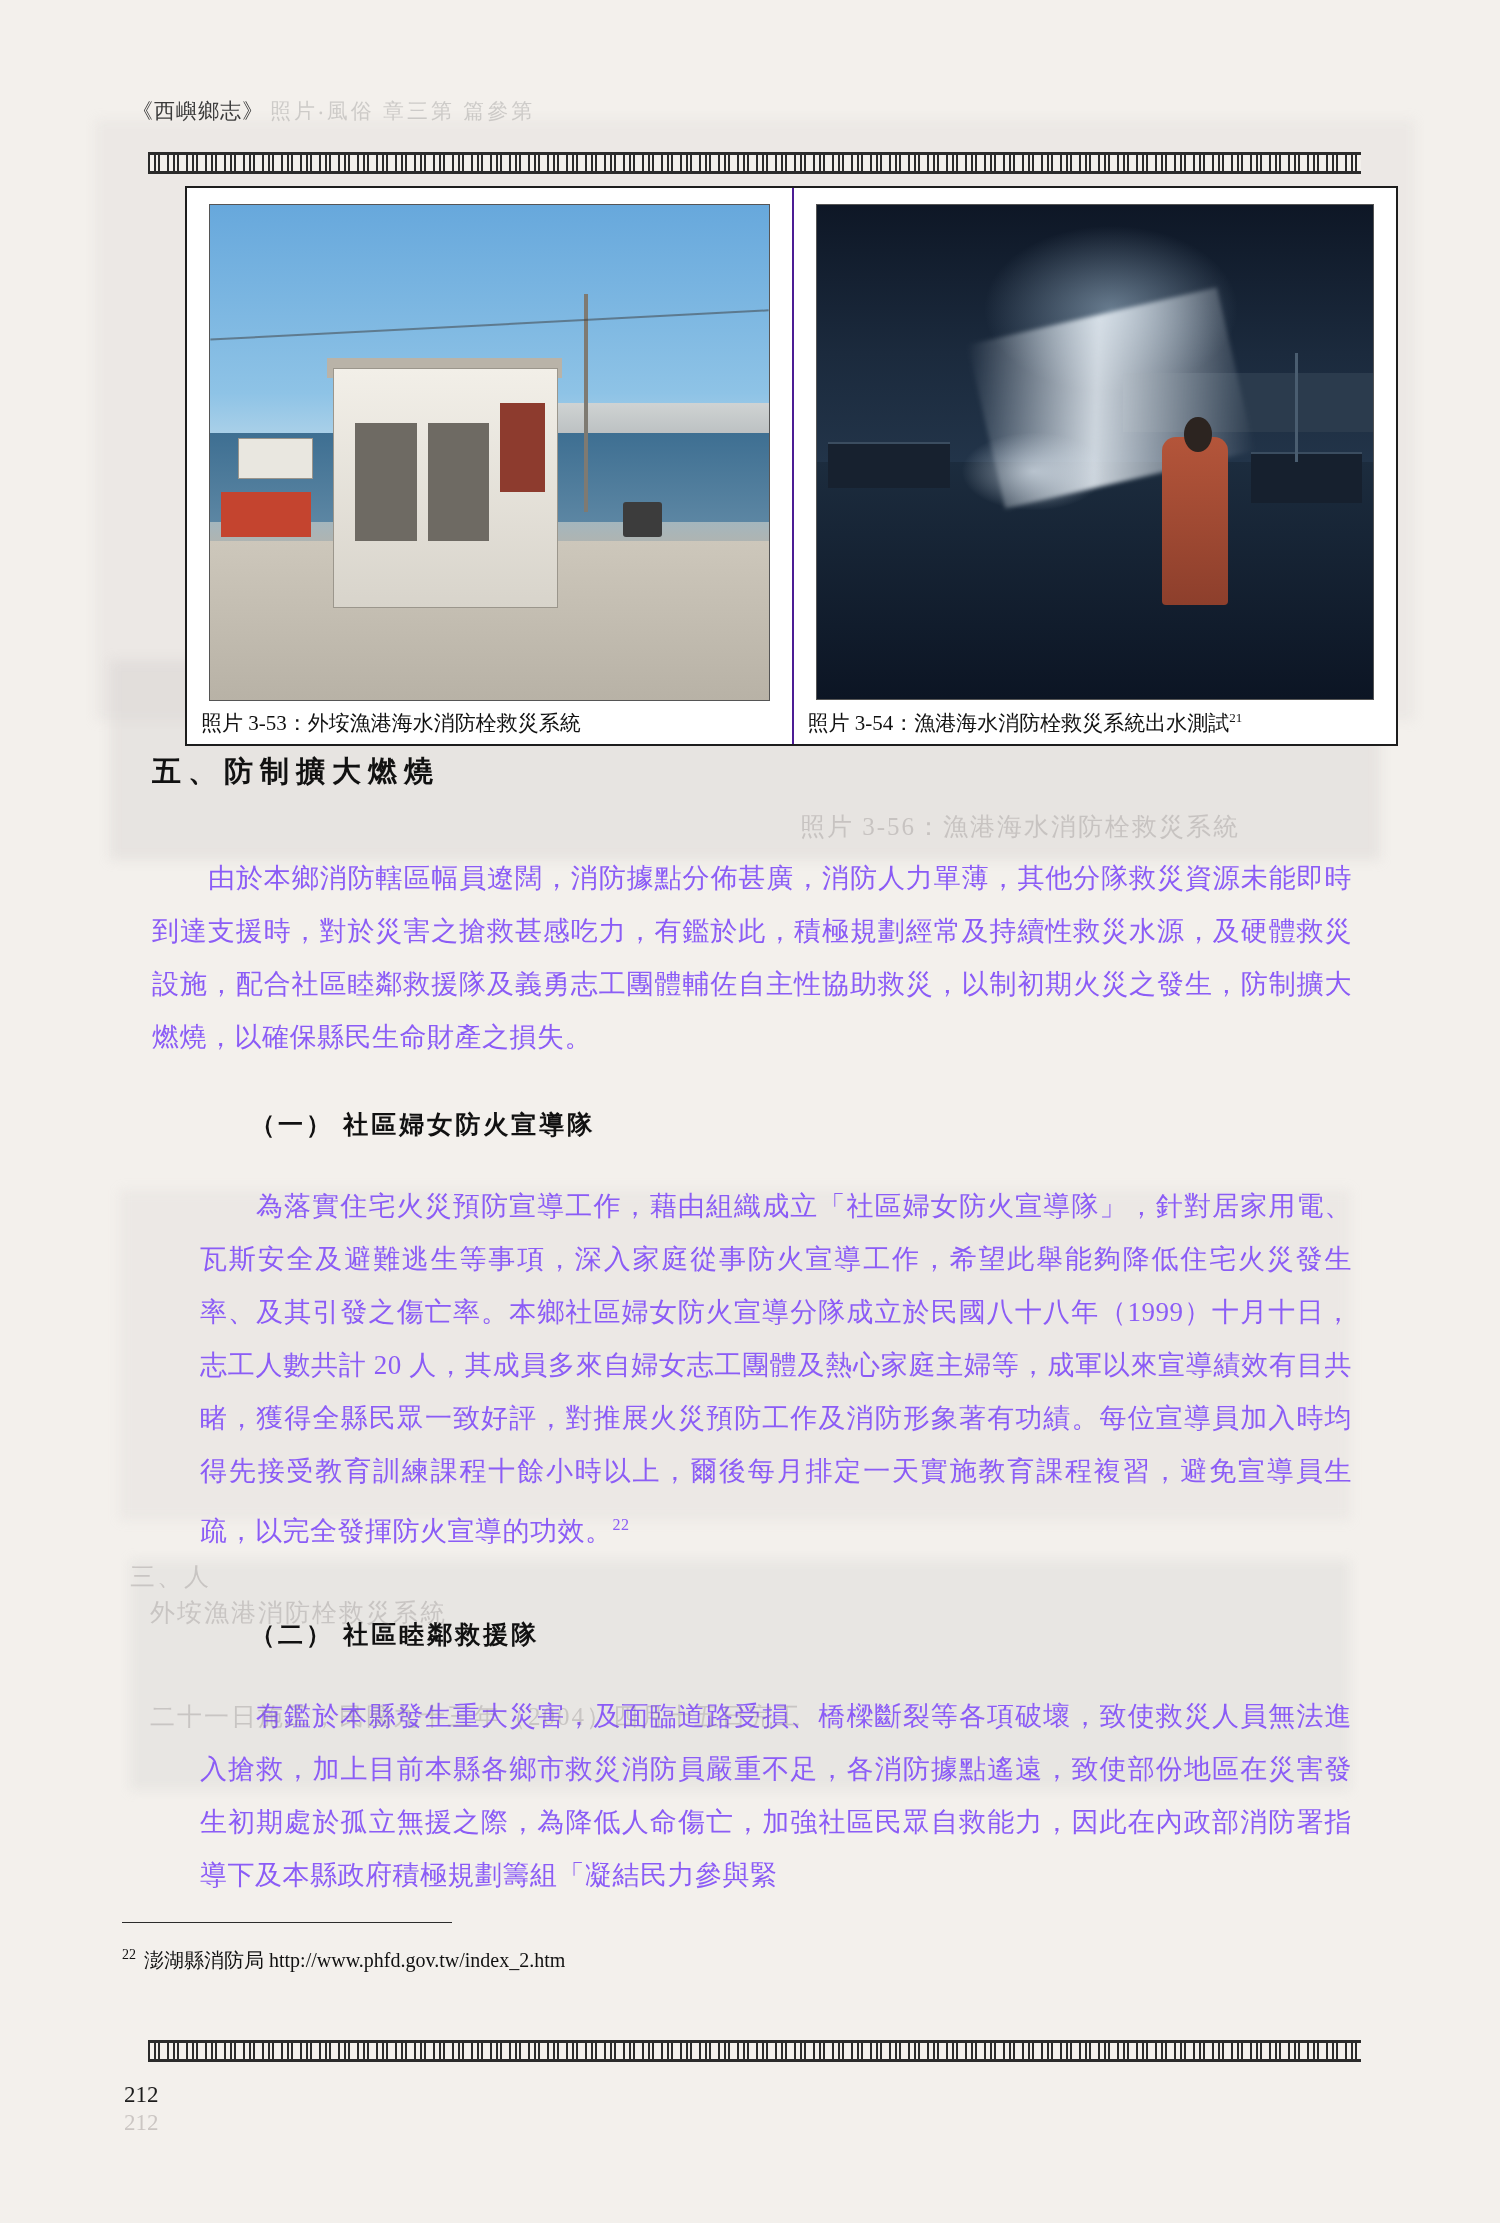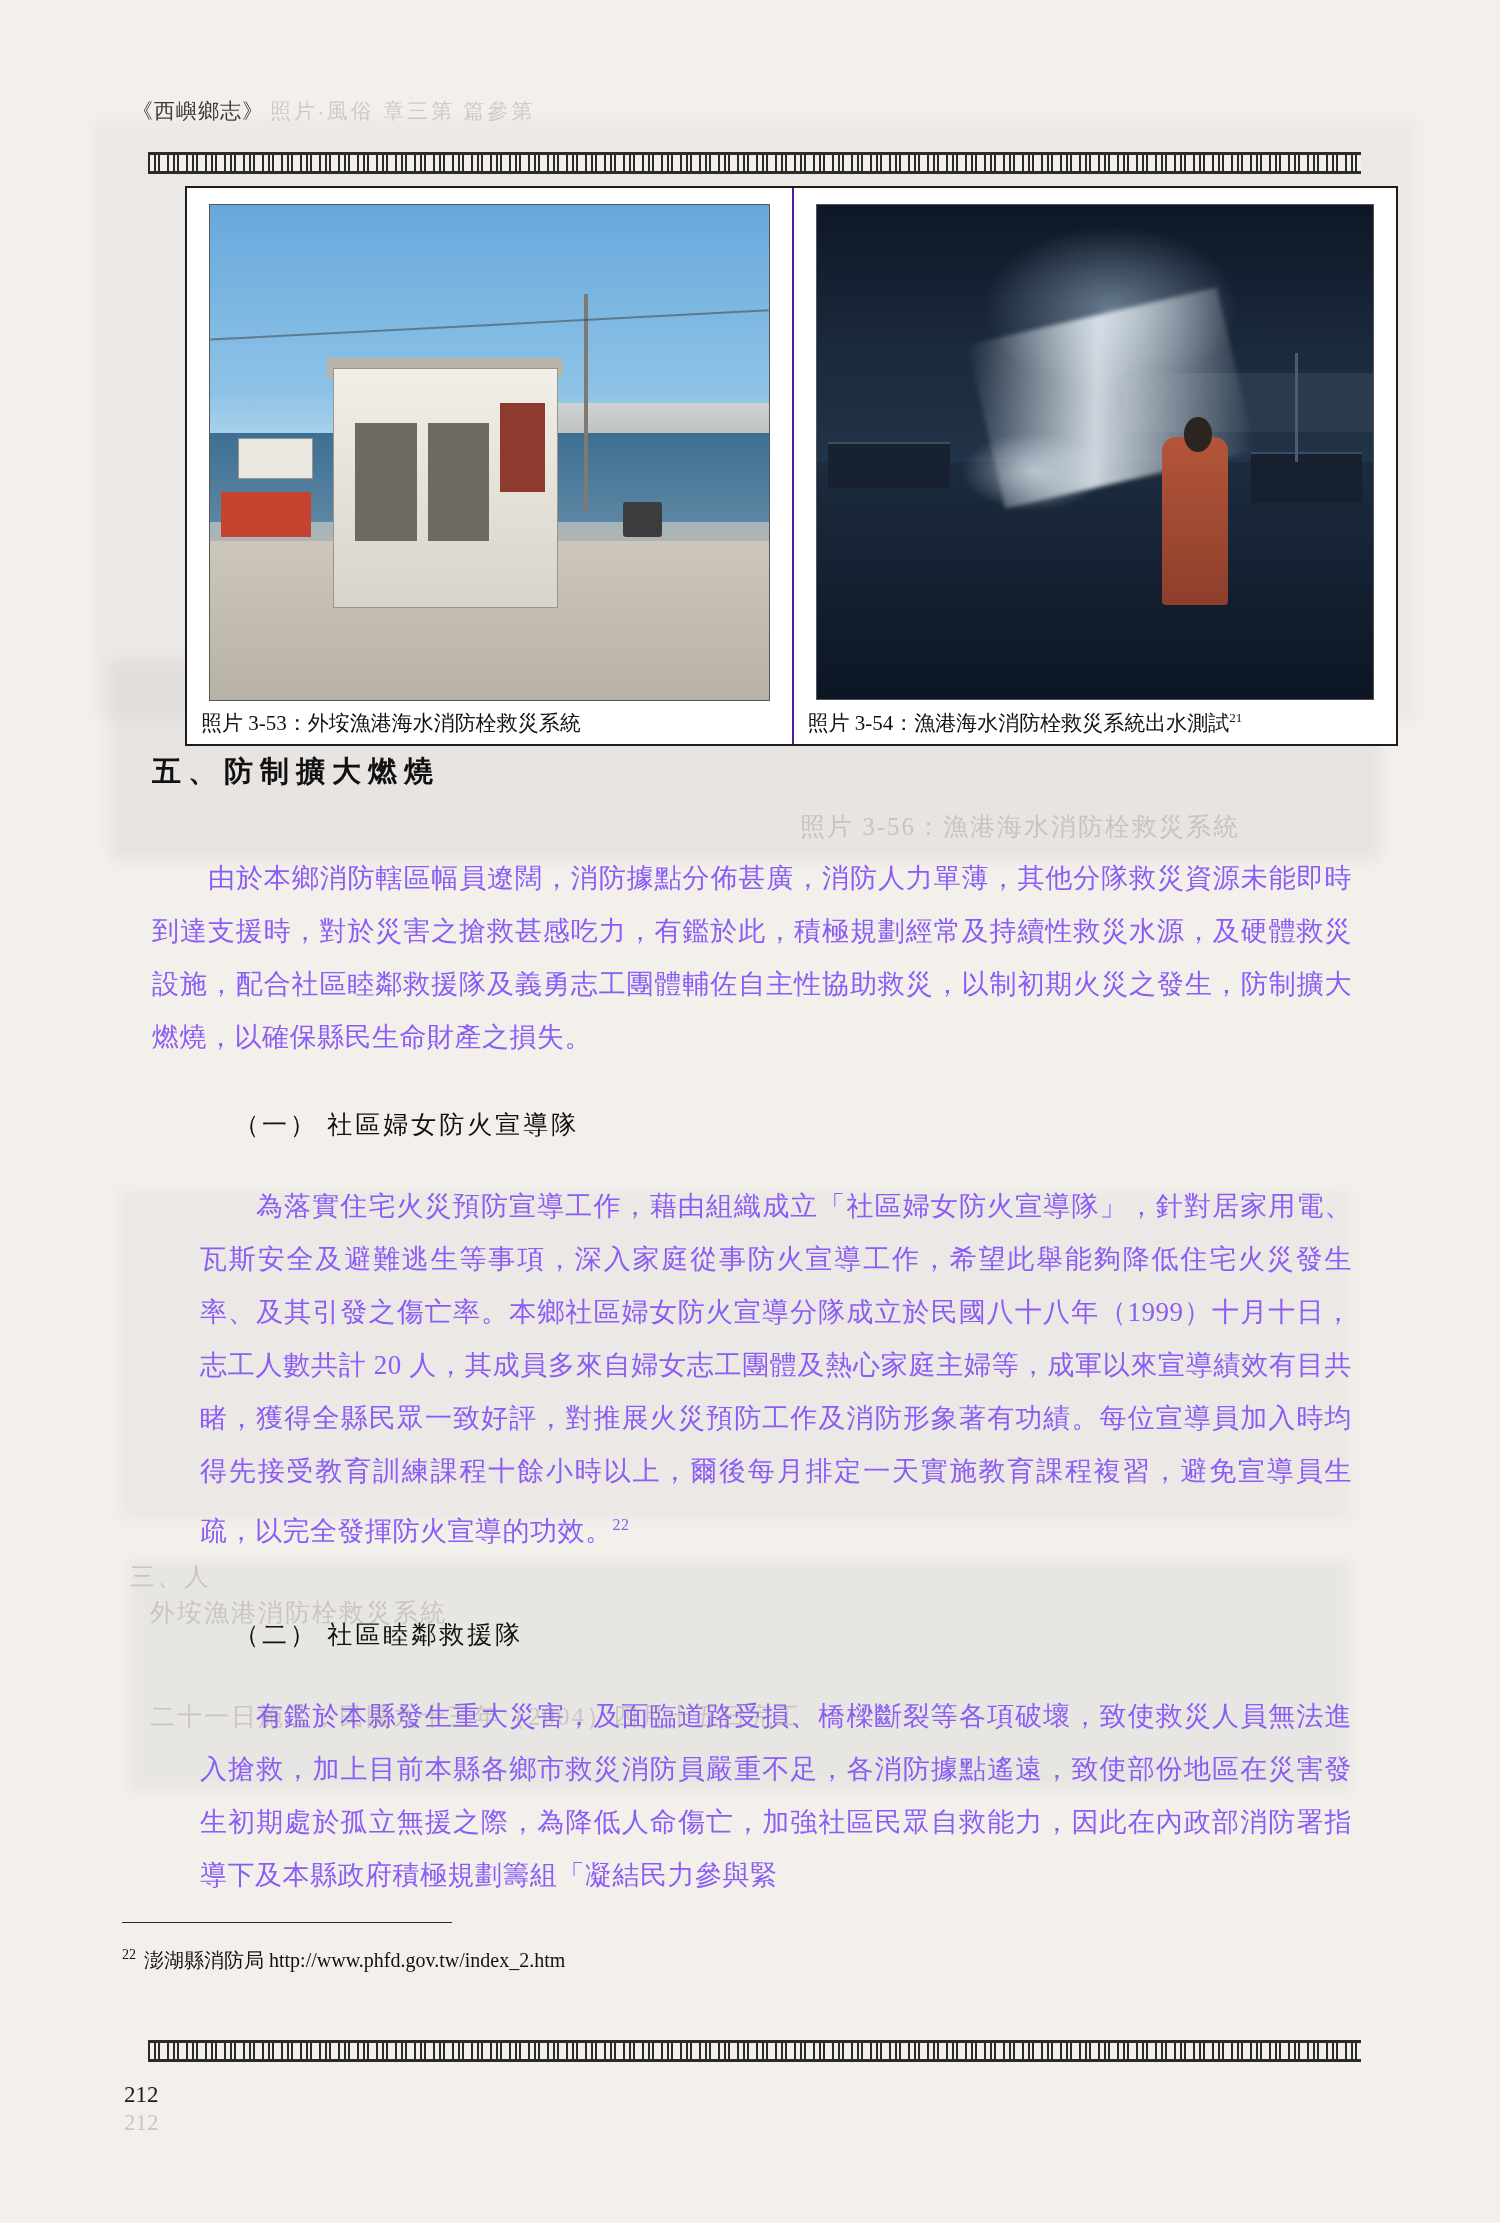--- a/index.html
+++ b/index.html
@@ -223,22 +223,23 @@
     font-size: 27px;
     line-height: 53px;
     letter-spacing: 0.5px;
     text-align: justify;
     color: #8b5cf6;
   }
   .p-intro { left: 152px; top: 852px; width: 1200px; text-indent: 56px; }
   .sub-head {
     position: absolute;
     font-size: 25px;
-    font-weight: normal;
+    font-weight: bold;
     letter-spacing: 3px;
+    margin-left: 16px;
   }
   .sub1 { left: 234px; top: 1108px; }
   .sub2 { left: 234px; top: 1618px; }
   .p-1 { left: 200px; top: 1180px; width: 1152px; text-indent: 56px; }
   .p-1 sup, .p-2 sup { font-size: 16px; vertical-align: super; }
   .p-2 { left: 200px; top: 1690px; width: 1152px; text-indent: 56px; }
 
   
   .fn-rule {
     position: absolute;

